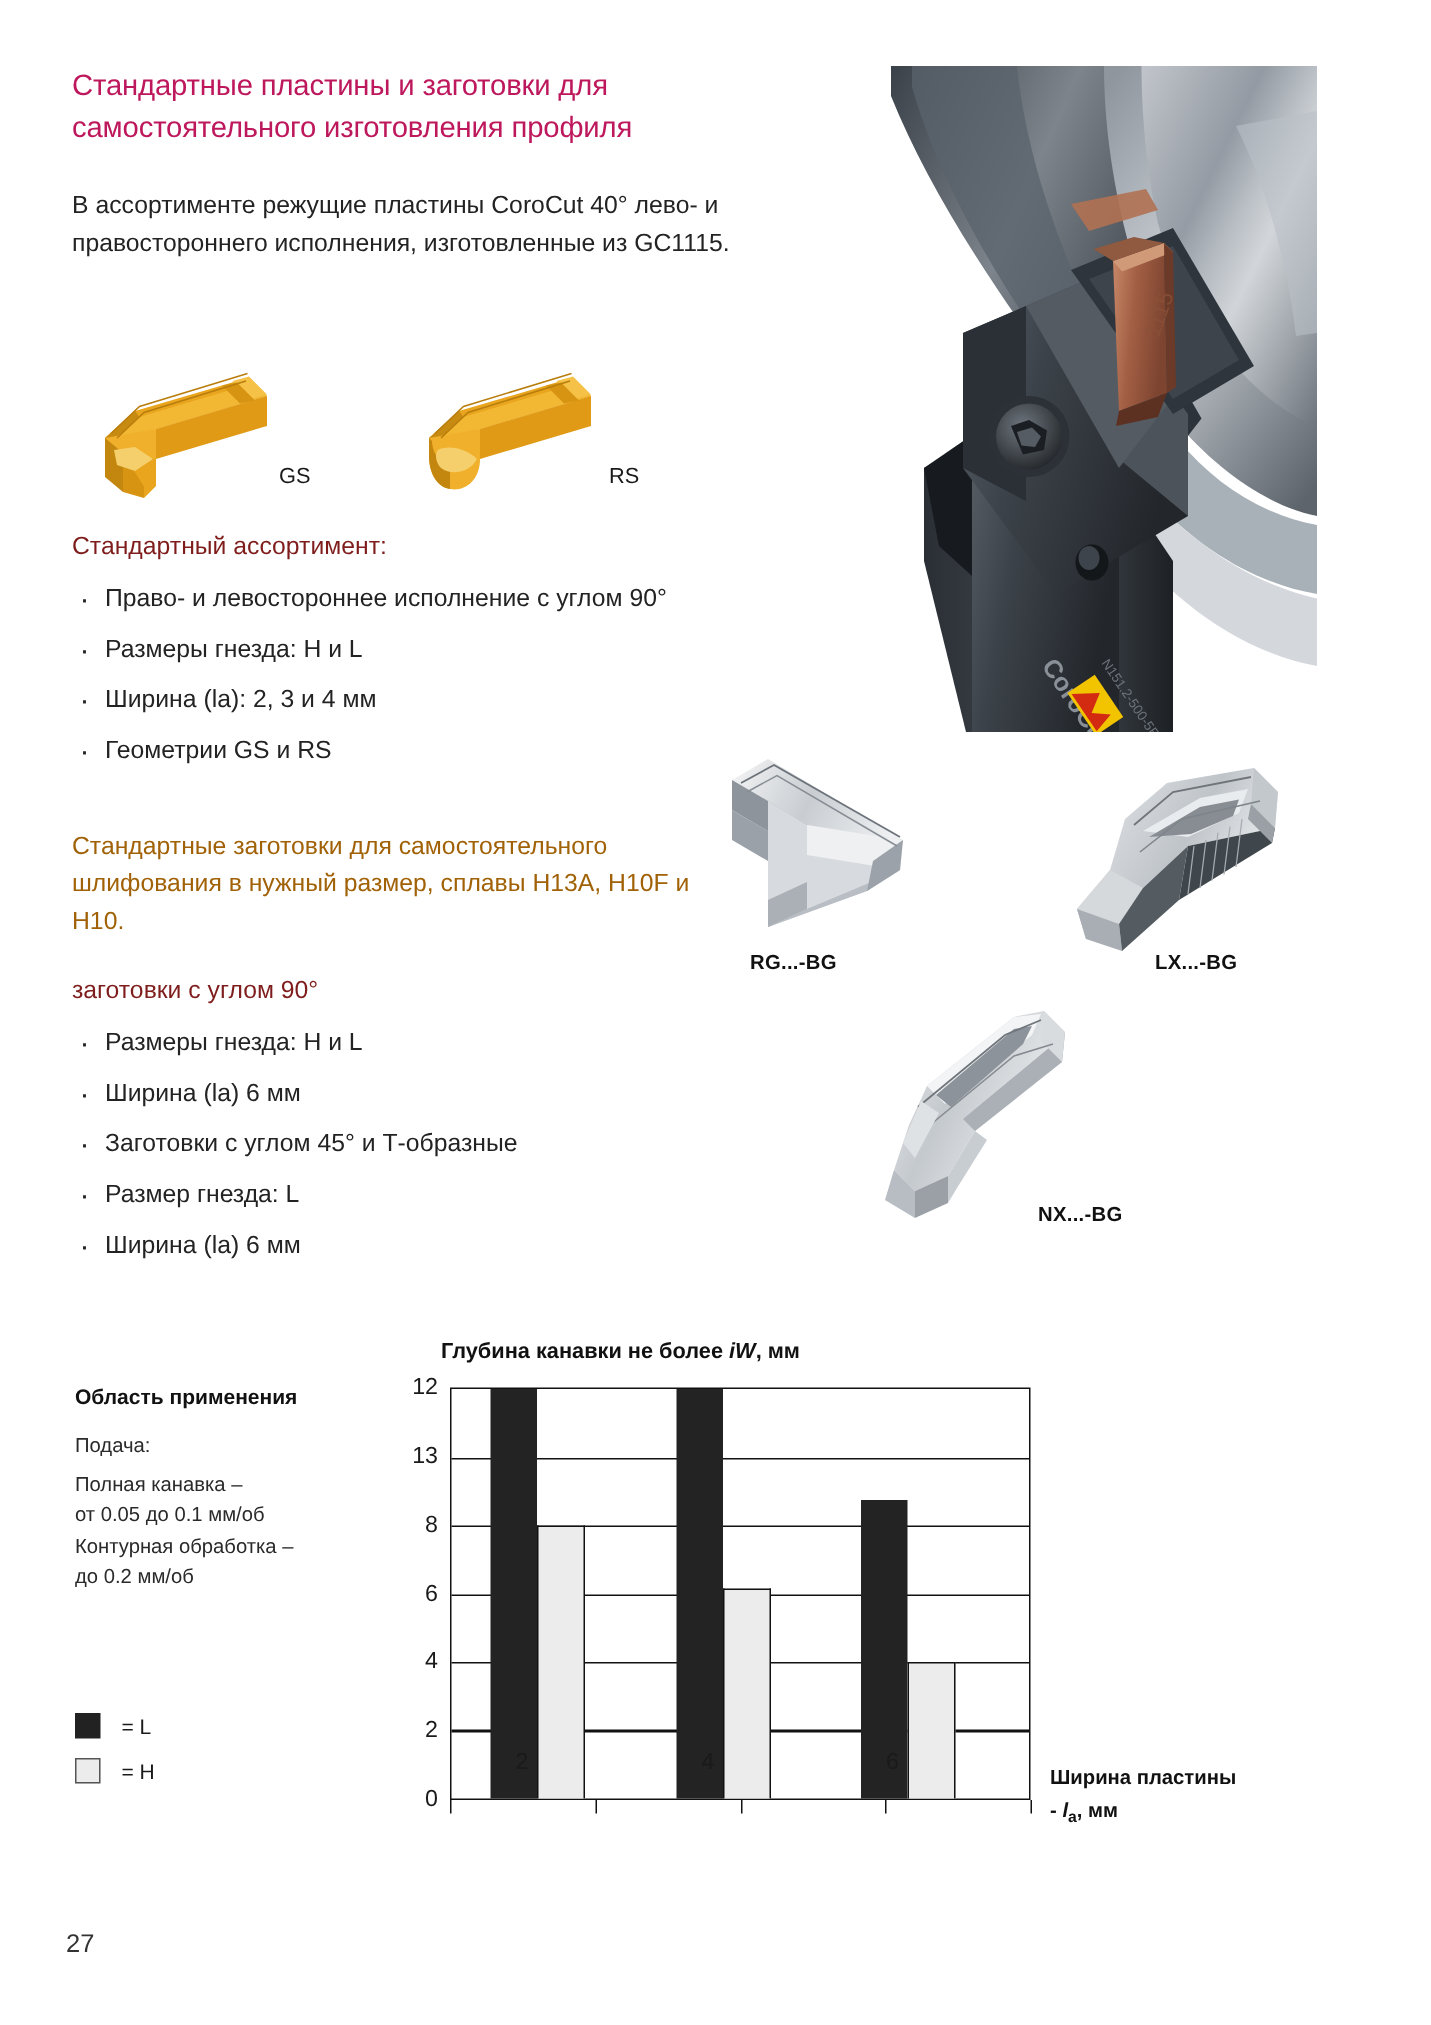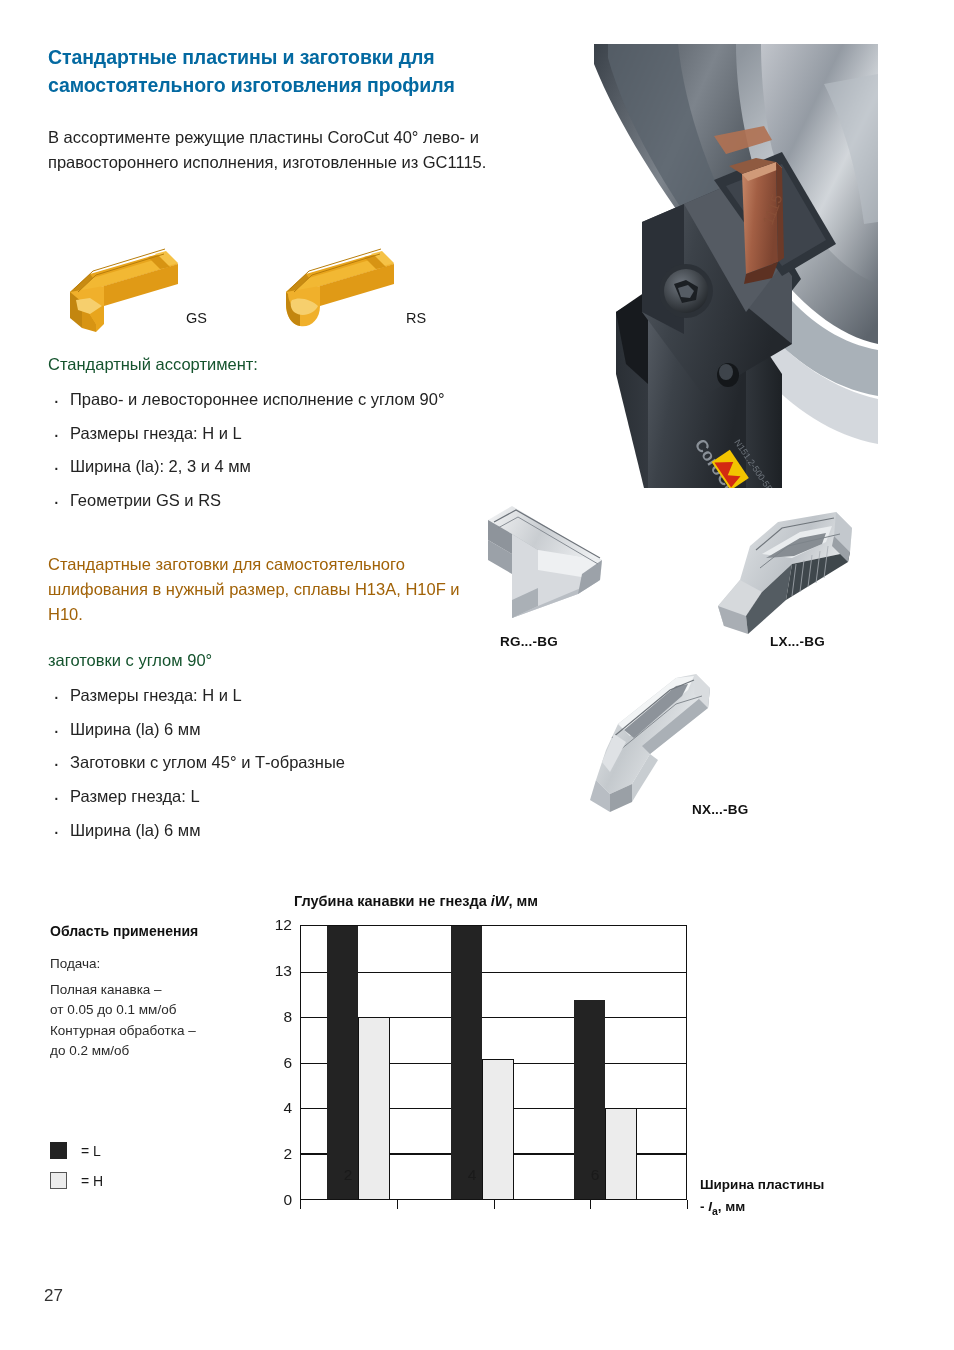--- a/index.html
+++ b/index.html
@@ -18,25 +18,25 @@
 
   
   .left-col {
     position: absolute;
     left: 48px;
     top: 44px;
     width: 440px;
   }
   .page-title {
     font-size: 19.5px;
-    font-weight: bold;
+    font-weight: normal;
     line-height: 1.42;
     letter-spacing: -0.1px;
     margin: 0 0 26px 0;
-    color: #0369a1;
+    color: #be185d;
   }
   .intro-para {
     font-size: 16.5px;
     line-height: 1.52;
     margin: 0;
     color: #232323;
   }
 
   
   .inserts-row {
@@ -64,21 +64,21 @@
   
   .block {
     position: absolute;
     left: 48px;
     width: 430px;
   }
   .lead {
     font-size: 16.5px;
     line-height: 1.5;
     margin: 0 0 10px 0;
-    color: #14532d;
+    color: #7f1d1d;
   }
   ul.bullets {
     list-style: none;
     margin: 0;
     padding: 0;
   }
   ul.bullets li {
     position: relative;
     font-size: 16.5px;
     line-height: 1.5;
@@ -512,21 +512,21 @@
     <polyline points="36,70 94,22 118,12" fill="none" stroke="#70767c" stroke-width="1.2"></polyline>
     <polyline points="44,82 100,36 126,28" fill="none" stroke="#858b91" stroke-width="1"></polyline>
     <polygon points="26,94 38,66 50,74 34,104" fill="#dfe2e5"></polygon>
   </svg>
 </div>
 <span class="blank-label" style="left:692px; top:802px;">NX...-BG</span>
 
 <div class="chart-wrap">
 
   <div class="chart-title">
-    <span>Глубина канавки не гнезда </span><i>iW</i><span>, мм</span>
+    <span>Глубина канавки не более </span><i>iW</i><span>, мм</span>
   </div>
 
   <div class="appfield-title">Область применения</div>
   <div class="appfield-sub">Подача:</div>
   <div class="appfield-body">Полная канавка –
 от 0.05 до 0.1 мм/об
 Контурная обработка –
 до 0.2 мм/об</div>
 
   <div class="legend">

